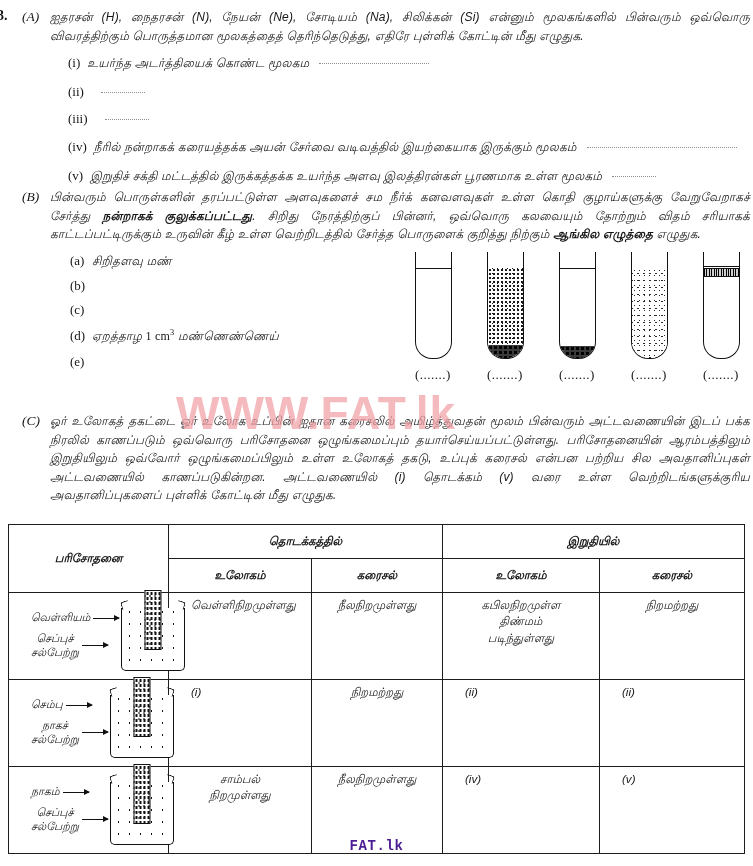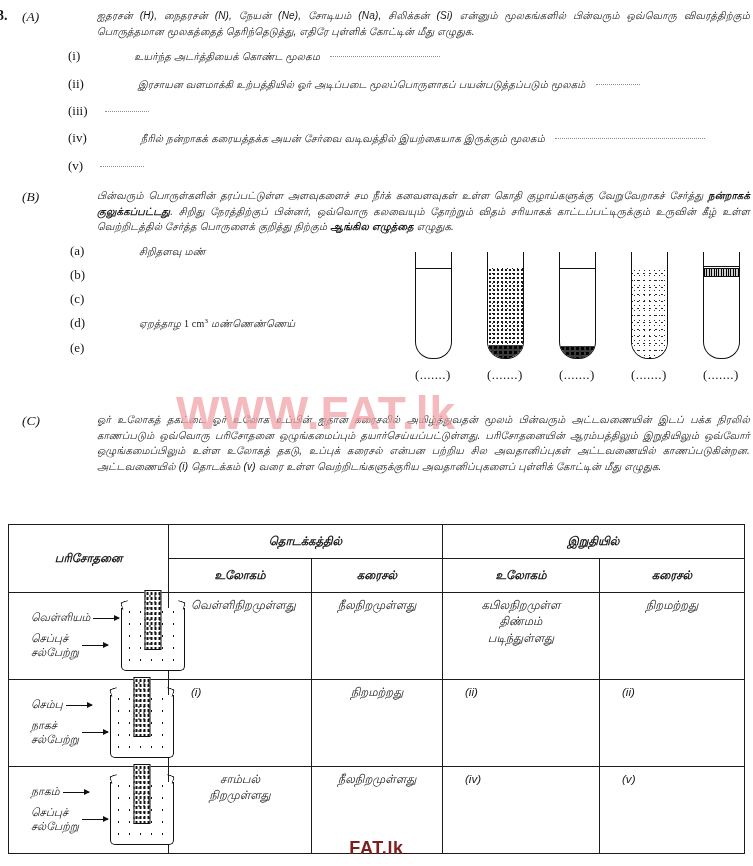--- a/index.html
+++ b/index.html
@@ -34,24 +34,23 @@
     opacity: .72;
     white-space: nowrap;
     pointer-events: none;
     z-index: 5;
   }
 
   
   .tam {
     font-family: "Liberation Sans", sans-serif;
     font-style: italic;
-    font-size: 10px;
+    font-size: 12px;
     line-height: 1.55;
     letter-spacing: .2px;
-    margin-left: 47px;
   }
   .bold { font-weight: 700; }
 
   
   .qnum {
     position: absolute;
     left: -3px;
     top: 8px;
     font-family: "Liberation Serif", serif;
     font-weight: 700;
@@ -267,21 +266,21 @@
   }
   .blabel {
     display: flex;
     align-items: center;
     font-family: "Liberation Sans", sans-serif;
     font-style: italic;
     font-size: 11px;
     white-space: nowrap;
     line-height: 1.25;
   }
-  .blabel .txt { text-align: left; }
+  .blabel .txt { text-align: center; }
   .arrow {
     display: inline-block;
     width: 26px;
     height: 1px;
     background: #111;
     position: relative;
     margin-left: 3px;
     flex: 0 0 26px;
   }
   .arrow::after {
@@ -333,24 +332,24 @@
     background-size: 4px 5px, 5px 6px;
     background-position: 0 0, 2px 2px;
   }
 
   
   .footer {
     position: absolute;
     left: 0; right: 0;
     top: 838px;
     text-align: center;
-    font-family: Liberation Sans, sans-serif;
+    font-family: Liberation Mono, monospace;
     font-weight: 700;
-    font-size: 18px;
-    color: #7f1d1d;
+    font-size: 14px;
+    color: #4c1d95;
     letter-spacing: .6px;
   }
 </style>
 </head>
 <body>
 
 <div class="page">
 
   <div class="watermark">WWW.FAT.lk</div>
 
@@ -362,34 +361,34 @@
       <div class="tam justify">ஐதரசன் (H), நைதரசன் (N), நேயன் (Ne), சோடியம் (Na), சிலிக்கன் (Si) என்னும் மூலகங்களில் பின்வரும் ஒவ்வொரு விவரத்திற்கும் பொருத்தமான மூலகத்தைத் தெரிந்தெடுத்து, எதிரே புள்ளிக் கோட்டின் மீது எழுதுக.</div>
 
       <div class="roman-list">
         <div class="roman-item">
           <span class="roman-lbl">(i)</span>
           <span class="tam roman-txt">உயர்ந்த அடர்த்தியைக் கொண்ட மூலகம</span>
           <span class="dots short"></span>
         </div>
         <div class="roman-item">
           <span class="roman-lbl">(ii)</span>
-          <span class="tam roman-txt">இரசாயன வளமாக்கி உற்பத்தியில் ஓர் அடிப்படை மூலப்பொருளாகப் பயன்படுத்தப்படும் மூலகம்</span>
           <span class="dots tiny"></span>
         </div>
         <div class="roman-item">
           <span class="roman-lbl">(iii)</span>
           <span class="dots tiny"></span>
         </div>
         <div class="roman-item">
           <span class="roman-lbl">(iv)</span>
           <span class="tam roman-txt">நீரில் நன்றாகக் கரையத்தக்க அயன் சேர்வை வடிவத்தில் இயற்கையாக இருக்கும் மூலகம்</span>
           <span class="dots mid"></span>
         </div>
         <div class="roman-item">
           <span class="roman-lbl">(v)</span>
+          <span class="tam roman-txt">இறுதிச் சக்தி மட்டத்தில் இருக்கத்தக்க உயர்ந்த அளவு இலத்திரன்கள் பூரணமாக உள்ள மூலகம்</span>
           <span class="dots tiny"></span>
         </div>
       </div>
     </div>
   </div>
 
   <div class="part" id="partB">
     <div class="part-letter">(B)</div>
     <div class="part-body">
       <div class="tam justify"><span>பின்வரும் பொருள்களின் தரப்பட்டுள்ள அளவுகளைச் சம நீர்க் கனவளவுகள் உள்ள கொதி குழாய்களுக்கு வேறுவேறாகச் சேர்த்து </span><span class="bold">நன்றாகக் குலுக்கப்பட்டது</span><span>. சிறிது நேரத்திற்குப் பின்னர், ஒவ்வொரு கலவையும் தோற்றும் விதம் சரியாகக் காட்டப்பட்டிருக்கும் உருவின் கீழ் உள்ள வெற்றிடத்தில் சேர்த்த பொருளைக் குறித்து நிற்கும் </span><span class="bold">ஆங்கில எழுத்தை</span><span> எழுதுக.</span></div>

